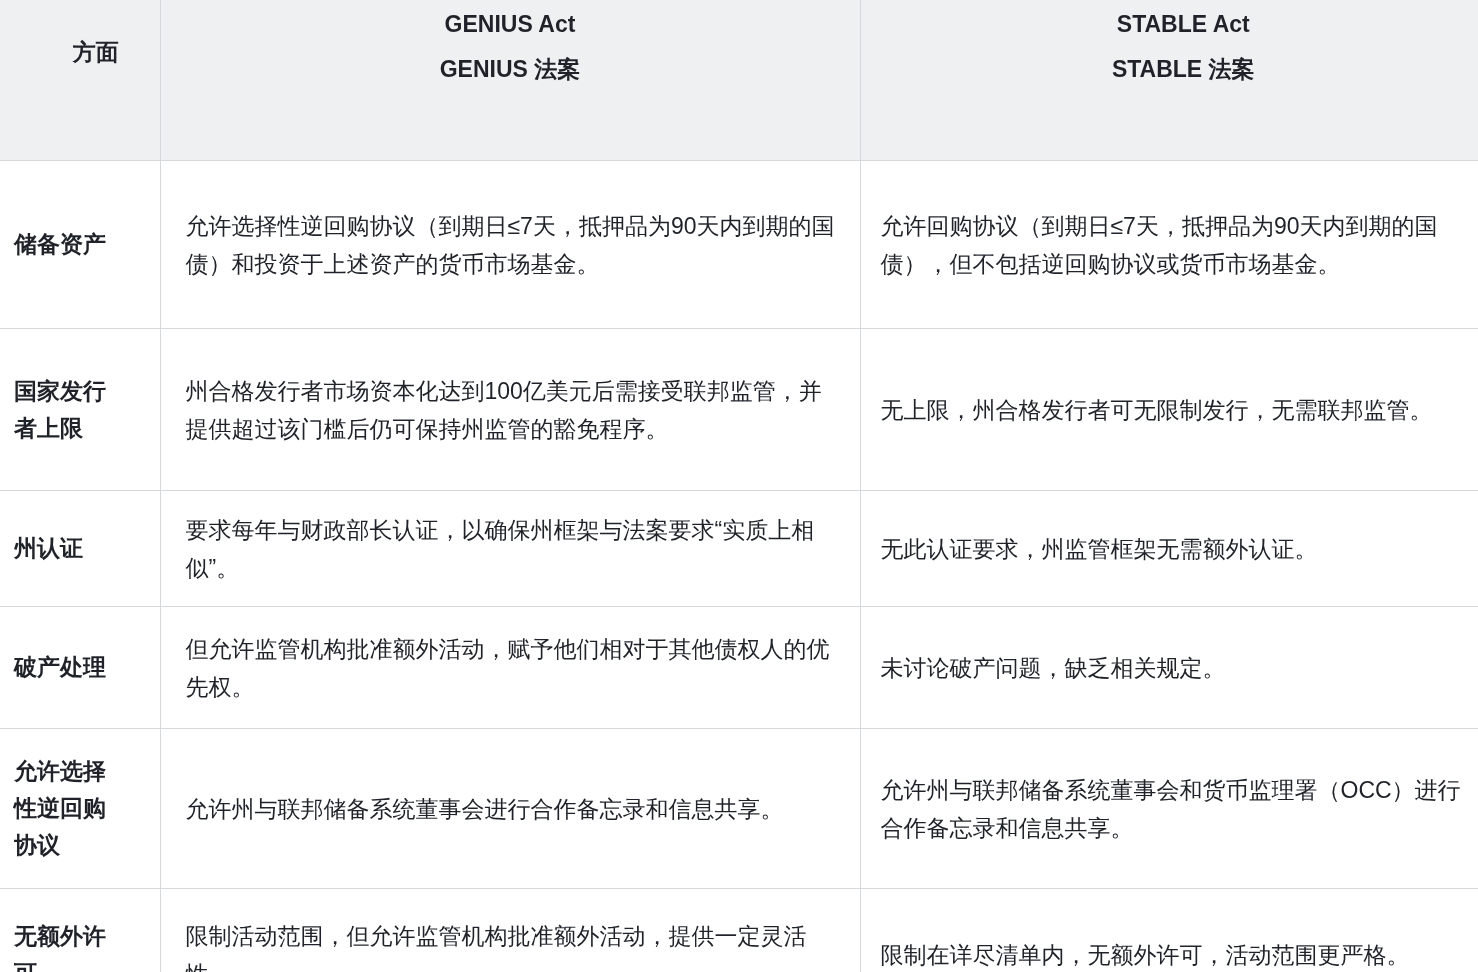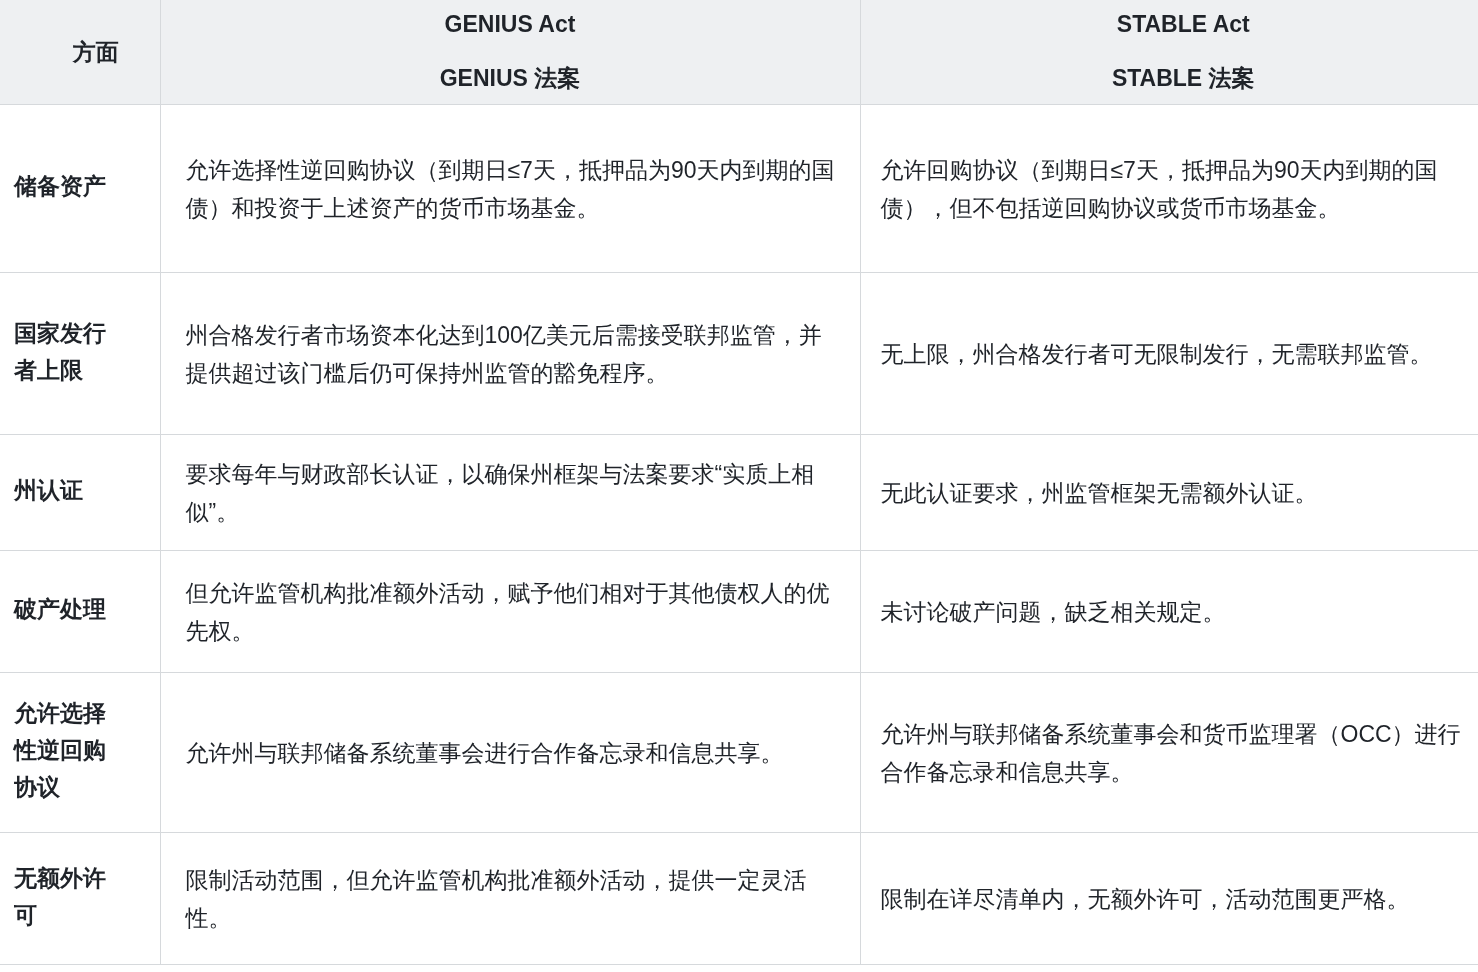--- a/index.html
+++ b/index.html
@@ -18,38 +18,37 @@
   }
   col.c-aspect { width: 160px; }
   col.c-genius { width: 700px; }
   col.c-stable { width: 646px; }
 
   th, td { border-bottom: 1px solid #d6d9dc; }
   th:not(:last-child), td:not(:last-child) { border-right: 1px solid #d6d9dc; }
 
   thead th {
     background: #eef0f2;
-    height: 104px;
+    height: 160px;
     vertical-align: top;
     font-size: 23px;
     font-weight: 700;
     text-align: center;
     padding: 0;
   }
   .hstack { padding-top: 9px; }
   .hline { line-height: 30px; }
-  .hline + .hline { margin-top: 24px; }
+  .hline + .hline { margin-top: 15px; }
   .aspect-head { padding-top: 37px; line-height: 30px; margin-left: 32px; }
 
   tbody td { vertical-align: middle; font-size: 23px; background: #ffffff; }
   td.aspect-cell {
     font-weight: 700;
     padding: 0 20px 0 14px;
     line-height: 37px;
-    font-family: Liberation Mono, monospace;
   }
   td.aspect-cell .label { max-width: 100px; }
   td.desc-cell { line-height: 38px; padding: 14px 24px 14px 25px; }
   td.desc-cell.stable { padding-left: 20px; }
 
   tbody tr:nth-child(1) { height: 168px; }
   tbody tr:nth-child(2) { height: 162px; }
   tbody tr:nth-child(3) { height: 116px; }
   tbody tr:nth-child(4) { height: 122px; }
   tbody tr:nth-child(5) { height: 160px; }

